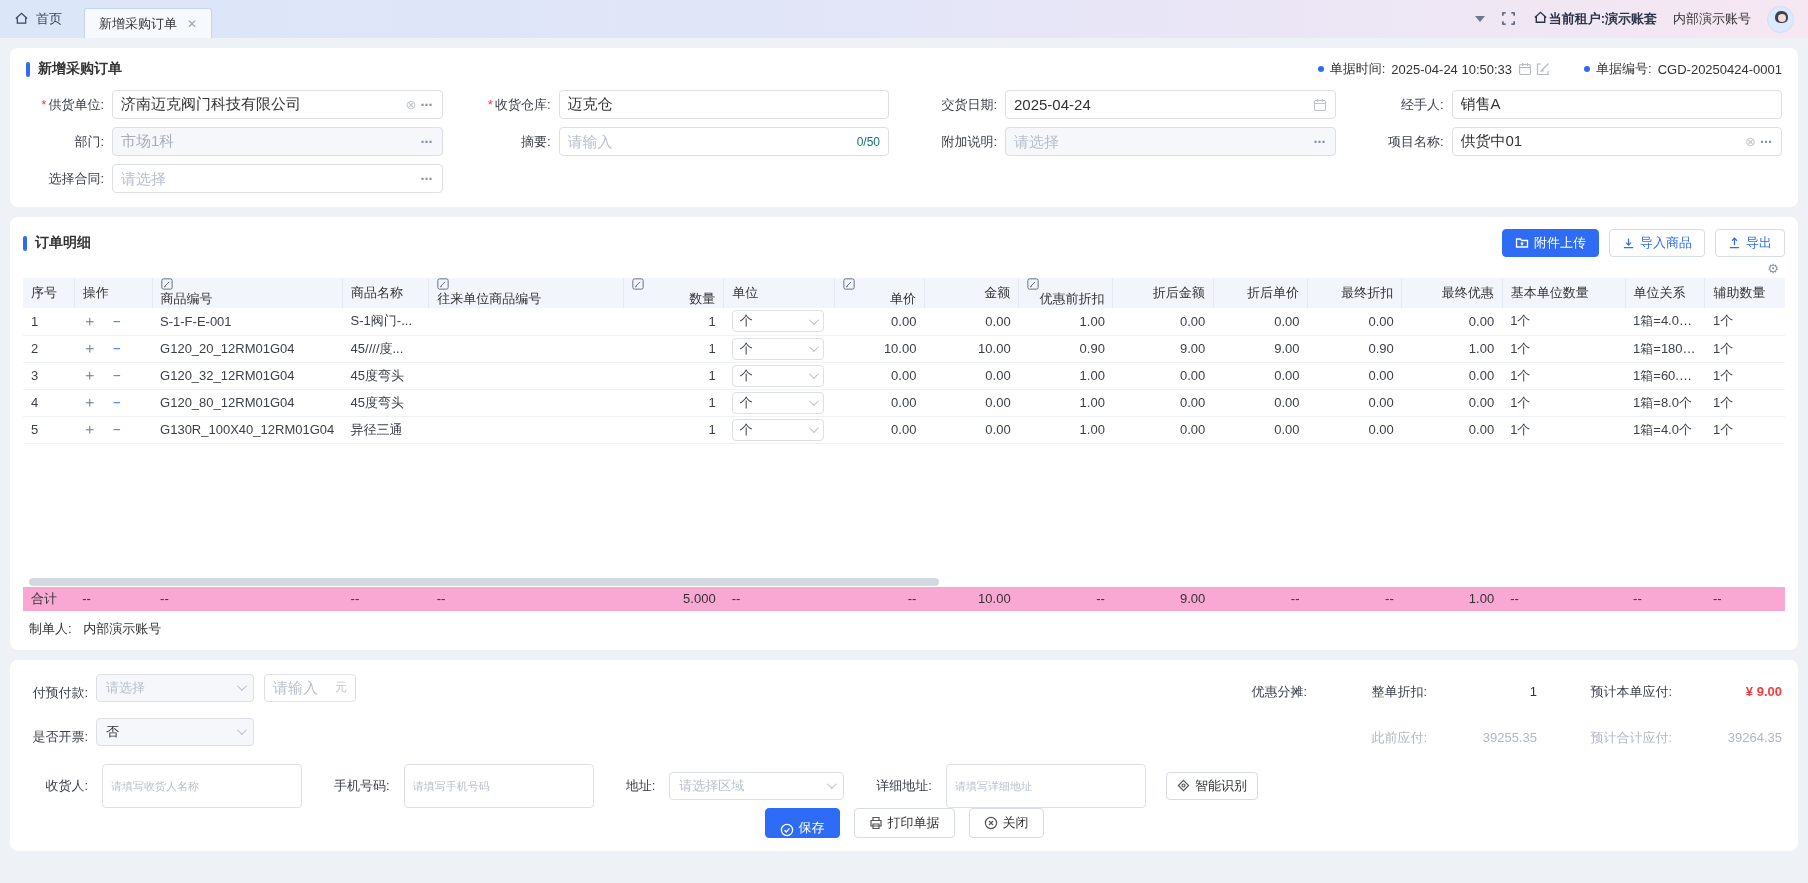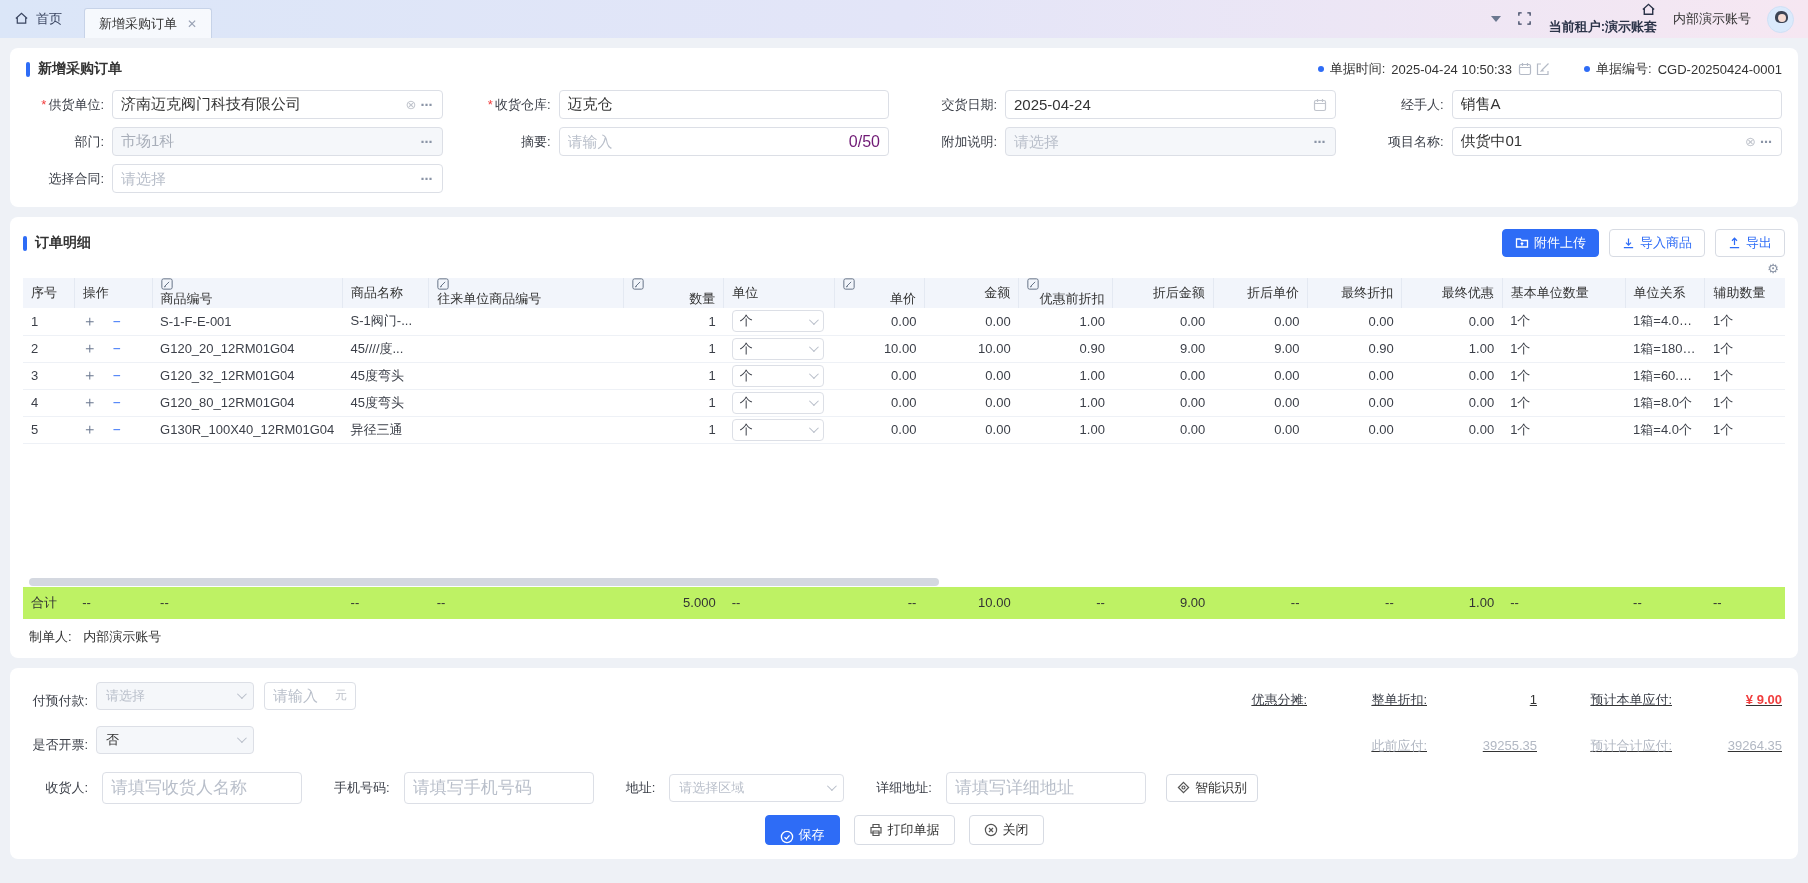--- a/index.html
+++ b/index.html
@@ -12,21 +12,21 @@
     padding:0 14px; position:relative; }
   .home-seg { display:flex; align-items:center; gap:6px; color:#3a4560; cursor:pointer; }
   .tab { margin-left:22px; height:30px; align-self:flex-end; display:flex; align-items:center; gap:10px;
     background:rgba(255,255,255,.75); border:1px solid #c7d3e8; border-bottom:none;
     padding:0 14px; border-radius:3px 3px 0 0; color:#333; }
   .tab .x { color:#9aa3b5; font-size:12px; cursor:pointer; }
   .topbar-right { position:absolute; right:14px; top:0; height:38px; display:flex; align-items:center; gap:16px; }
   .caret-down { width:0; height:0; border-left:5px solid transparent; border-right:5px solid transparent;
     border-top:6px solid #6b7890; display:inline-block; }
   .ticon { width:16px; height:16px; display:inline-flex; }
-  .tenant { display:flex; align-items:flex-end; gap:0; font-weight:bold; color:#2b3348;flex-direction:column; }
+  .tenant { display:flex; align-items:flex-start; gap:0; font-weight:bold; color:#2b3348; }
   .avatar { width:27px; height:27px; border-radius:50%; background:#dbeafc; position:relative; overflow:hidden; border:1px solid #cfe0f5;}
   .avatar::before { content:""; position:absolute; left:7px; top:4px; width:13px; height:12px; border-radius:6px 6px 5px 5px; background:#3c4454; }
   .avatar::after  { content:""; position:absolute; left:9.5px; top:7px; width:8px; height:8px; border-radius:50%; background:#f6dcd3; }
   
   .card { background:#fff; border-radius:8px; margin:10px 10px 0 10px; }
   .sec-title { display:flex; align-items:center; gap:8px; font-weight:bold; font-size:14px; }
   .sec-title::before { content:""; width:4px; height:15px; border-radius:2px; background:#2e6cf6; }
   
   .form-card { padding:12px 16px 14px 16px; }
   .form-head { display:flex; align-items:center; }
@@ -41,21 +41,21 @@
   .ibox { flex:1; height:29px; border:1px solid #dcdfe6; border-radius:4px; background:#fff;
     display:flex; align-items:center; padding:0 8px; gap:6px; position:relative; }
   .ibox input { border:none; outline:none; flex:1; min-width:0; font-size:15px; color:#333; background:transparent;
     font-family:inherit; }
   .ibox input::placeholder { color:#b9bfca; }
   .ibox.disabled { background:#f5f7fa; }
   .ibox.disabled input { color:#a8aeb9; }
   .suffix { color:#c0c4cc; font-size:12px; flex:none; display:inline-flex; align-items:center; gap:4px; }
   .clear-ic { color:#c0c4cc; font-size:13px; }
   .dots-ic { color:#8a94a6; letter-spacing:1px; font-weight:bold; }
-  .counter { color:#701a75; font-size:16px; }
+  .counter { color:#0f766e; font-size:12px; }
   
   .detail-card { padding:12px 13px 10px 13px; }
   .detail-head { display:flex; align-items:center; }
   .btns { margin-left:auto; display:flex; gap:10px; }
   .btn { height:28px; display:inline-flex; align-items:center; gap:5px; padding:0 12px; border-radius:4px;
     font-size:13px; cursor:pointer; border:1px solid #d7dbe3; background:#fff; color:#2e6cf6; }
   .btn.primary { background:#2e6cf6; border-color:#2e6cf6; color:#fff; }
   .gear-row { display:flex; justify-content:flex-end; padding:4px 6px 2px 0; color:#8a94a6; }
   table { border-collapse:collapse; table-layout:fixed; width:100%; }
   th,td { padding:0 8px; height:27px; font-weight:normal; font-size:13px; overflow:hidden;
@@ -66,42 +66,42 @@
   .al-l{text-align:left} .al-r{text-align:right}
   .op-add { color:#6b7890; font-size:15px; cursor:pointer; margin-right:12px;}
   .op-del { color:#2e6cf6; font-size:15px; cursor:pointer; }
   .unit-sel { display:inline-flex; align-items:center; justify-content:space-between; width:92px; height:22px;
     border:1px solid #dcdfe6; border-radius:4px; padding:0 7px; cursor:pointer; }
   .chev { width:7px; height:7px; border-right:1.5px solid #b8bec9; border-bottom:1.5px solid #b8bec9;
     transform:rotate(45deg) translateY(-2px); display:inline-block; flex:none; }
   .spacer { height:133px; }
   .hscroll { height:10px; display:flex; align-items:center; padding:0 6px; }
   .hscroll .thumb { width:52%; height:8px; background:#d4d8e0; border-radius:4px; cursor:grab; }
-  .totals td { background:#bef264; border:none; height:32px; color:#333; }
+  .totals td { background:#f9a8d4; border:none; height:24px; color:#333; }
   .creator { padding:9px 6px 2px 6px; }
   .edit-ic { margin-right:3px; vertical-align:-1px; }
   
   .foot-card { padding:14px 16px 0 16px; height:191px; display:flex; flex-direction:column; }
   .f-top { display:flex; }
   .f-left .frow { display:flex; align-items:flex-end; margin-bottom:10px; }
   .f-left .flabel { width:62px; }
   .sel { width:158px; height:28px; border:1px solid #dcdfe6; border-radius:4px; background:#f5f7fa;
     display:flex; align-items:center; justify-content:space-between; padding:0 9px; color:#b9bfca; cursor:pointer; }
   .sel.filled { color:#333; }
   .amt { width:92px; margin-left:10px; height:28px; background:#fff; }
   .numblock { margin-left:auto; display:grid; grid-template-columns:130px 120px 110px 135px 110px; row-gap:10px;
-    align-items:center;text-decoration:underline; }
+    align-items:center; }
   .numblock .lab { text-align:right; color:#3b3f48; }
   .numblock .val { text-align:right; }
   .numblock .muted { color:#b2b8c3; }
   .red { color:#f03e3e; font-weight:bold; }
   .f-mid { display:flex; align-items:center; gap:6px; margin-top:8px; }
   .f-mid .flabel { width:auto; margin-left:26px; }
   .f-mid .flabel:first-child { margin-left:0; width:62px; }
-  .in { height:32px; border:1px solid #dcdfe6; border-radius:4px; padding:0 8px; font-size:17px;
+  .in { height:44px; border:1px solid #dcdfe6; border-radius:4px; padding:0 8px; font-size:11px;
     font-family:inherit; color:#333; outline:none; }
   .in::placeholder { color:#b9bfca; }
   .smart-btn { margin-left:14px; height:28px; display:inline-flex; align-items:center; gap:5px;
     border:1px solid #d7dbe3; border-radius:4px; padding:0 10px; background:#fff; cursor:pointer; color:#333; }
   .f-btns { margin-top:auto; margin-bottom:14px; display:flex; justify-content:center; gap:14px; }
   .fbtn { height:30px; display:inline-flex; align-items:center; gap:5px; padding:0 14px; border-radius:4px;
     border:1px solid #d7dbe3; background:#fff; color:#333; cursor:pointer; font-size:13px; }
   .fbtn.primary { background:#2e6cf6; border-color:#2e6cf6; color:#fff;align-items:flex-end; }
   svg { display:block; }
 </style>

